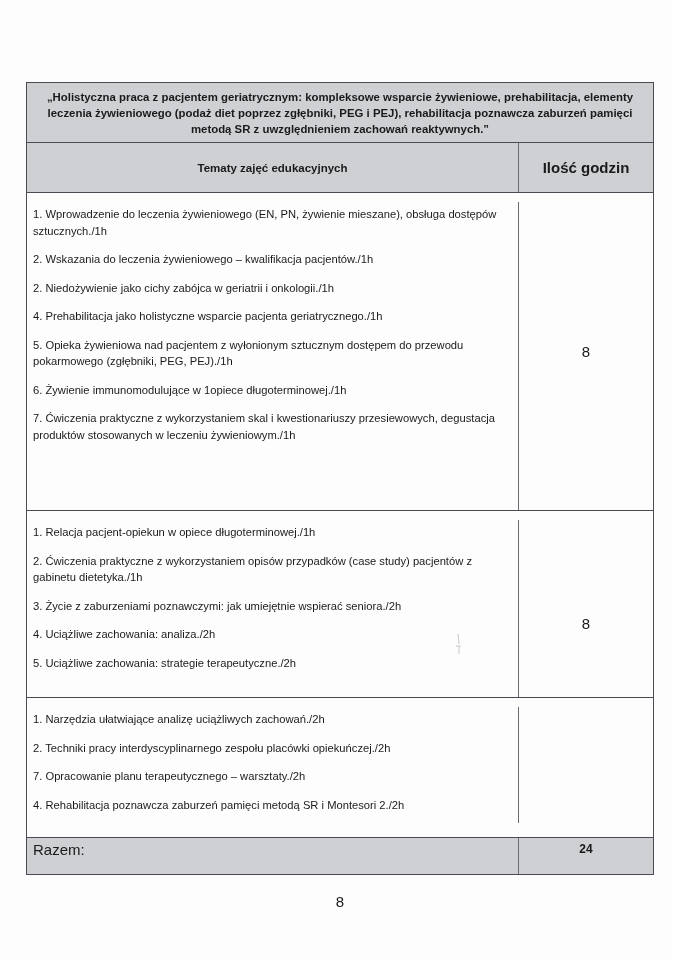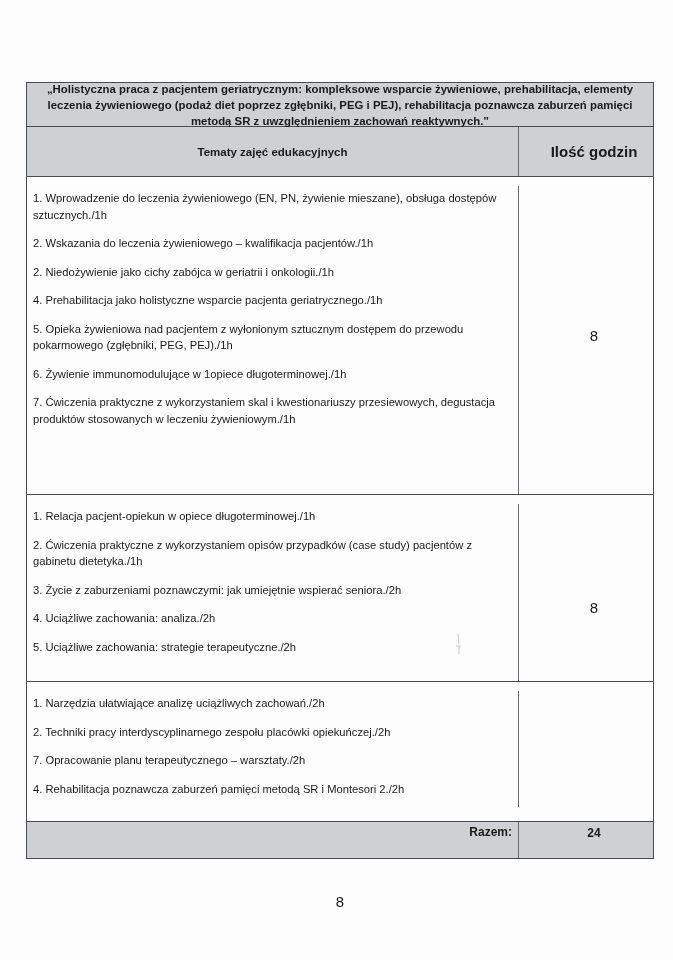--- a/index.html
+++ b/index.html
@@ -5,41 +5,41 @@
   html, body { margin: 0; padding: 0; }
   body {
     width: 673px; height: 960px; background: #fdfdfd; position: relative; overflow: hidden;
     font-family: "Liberation Sans", "DejaVu Sans", sans-serif; color: #1a1a1a;
   }
   .tbl {
     position: absolute; left: 26px; top: 82px; width: 628px;
     border: 1px solid #4a4a52; box-sizing: border-box;
   }
   .title-row {
-    height: 44px; background: #cfd0d4; border-bottom: 1px solid #4a4a52;
+    height: 60px; background: #cfd0d4; border-bottom: 1px solid #4a4a52;
     display: flex; align-items: center; justify-content: center; text-align: center;
     font-weight: bold; font-size: 11.4px; line-height: 16px; padding: 0 18px; box-sizing: border-box;
   }
-  .row { display: flex; border-bottom: 1px solid #4a4a52; box-sizing: border-box; gap: 16px; }
+  .row { display: flex; border-bottom: 1px solid #4a4a52; box-sizing: border-box; }
   .row:last-child { border-bottom: none; }
   .c1 { width: 492px; border-right: 1px solid #6a6a70; box-sizing: border-box; }
   .c2 { flex: 1; display: flex; align-items: center; justify-content: center; font-size: 15px; }
   .head { height: 50px; background: #cfd0d4; }
   .head .c1 { display: flex; align-items: center; justify-content: center; font-weight: bold; font-size: 11.5px; }
   .head .c2 { font-weight: bold; }
   .sec .c1 { padding: 4px 6px 4px 6px; font-size: 11.2px; line-height: 16.5px; margin-top: 9px; }
   .item { margin-bottom: 12px; }
   .item:last-child { margin-bottom: 6px; }
   .s1 { height: 318px; }
   .s2 { height: 187px; }
   .s3 { height: 140px; flex-direction: column; }
   .s2 .c2 { align-items: flex-start; padding-top: 104px; }
   .s3 .c2 { align-items: flex-start; padding-top: 70px; }
   .total { height: 36px; background: #cfd0d4; }
-  .total .c1 { font-weight: bold; font-size: 12px; padding: 3px 6px; text-align: right; }
+  .total .c1 { font-weight: normal; font-size: 15px; padding: 3px 6px; }
   .total .c2 { align-items: flex-start; padding-top: 4px; font-weight: bold; font-size: 12px; }
   .smudge { position: absolute; left: 452px; top: 632px; width: 14px; height: 24px; opacity: 0.35; }
 </style>
 </head>
 <body>
 
 <div class="tbl">
   <div class="title-row">„Holistyczna praca z pacjentem geriatrycznym: kompleksowe wsparcie żywieniowe, prehabilitacja, elementy leczenia żywieniowego (podaż diet poprzez zgłębniki, PEG i PEJ), rehabilitacja poznawcza zaburzeń pamięci metodą SR z uwzględnieniem zachowań reaktywnych.”</div>
 
   <div class="row head">

